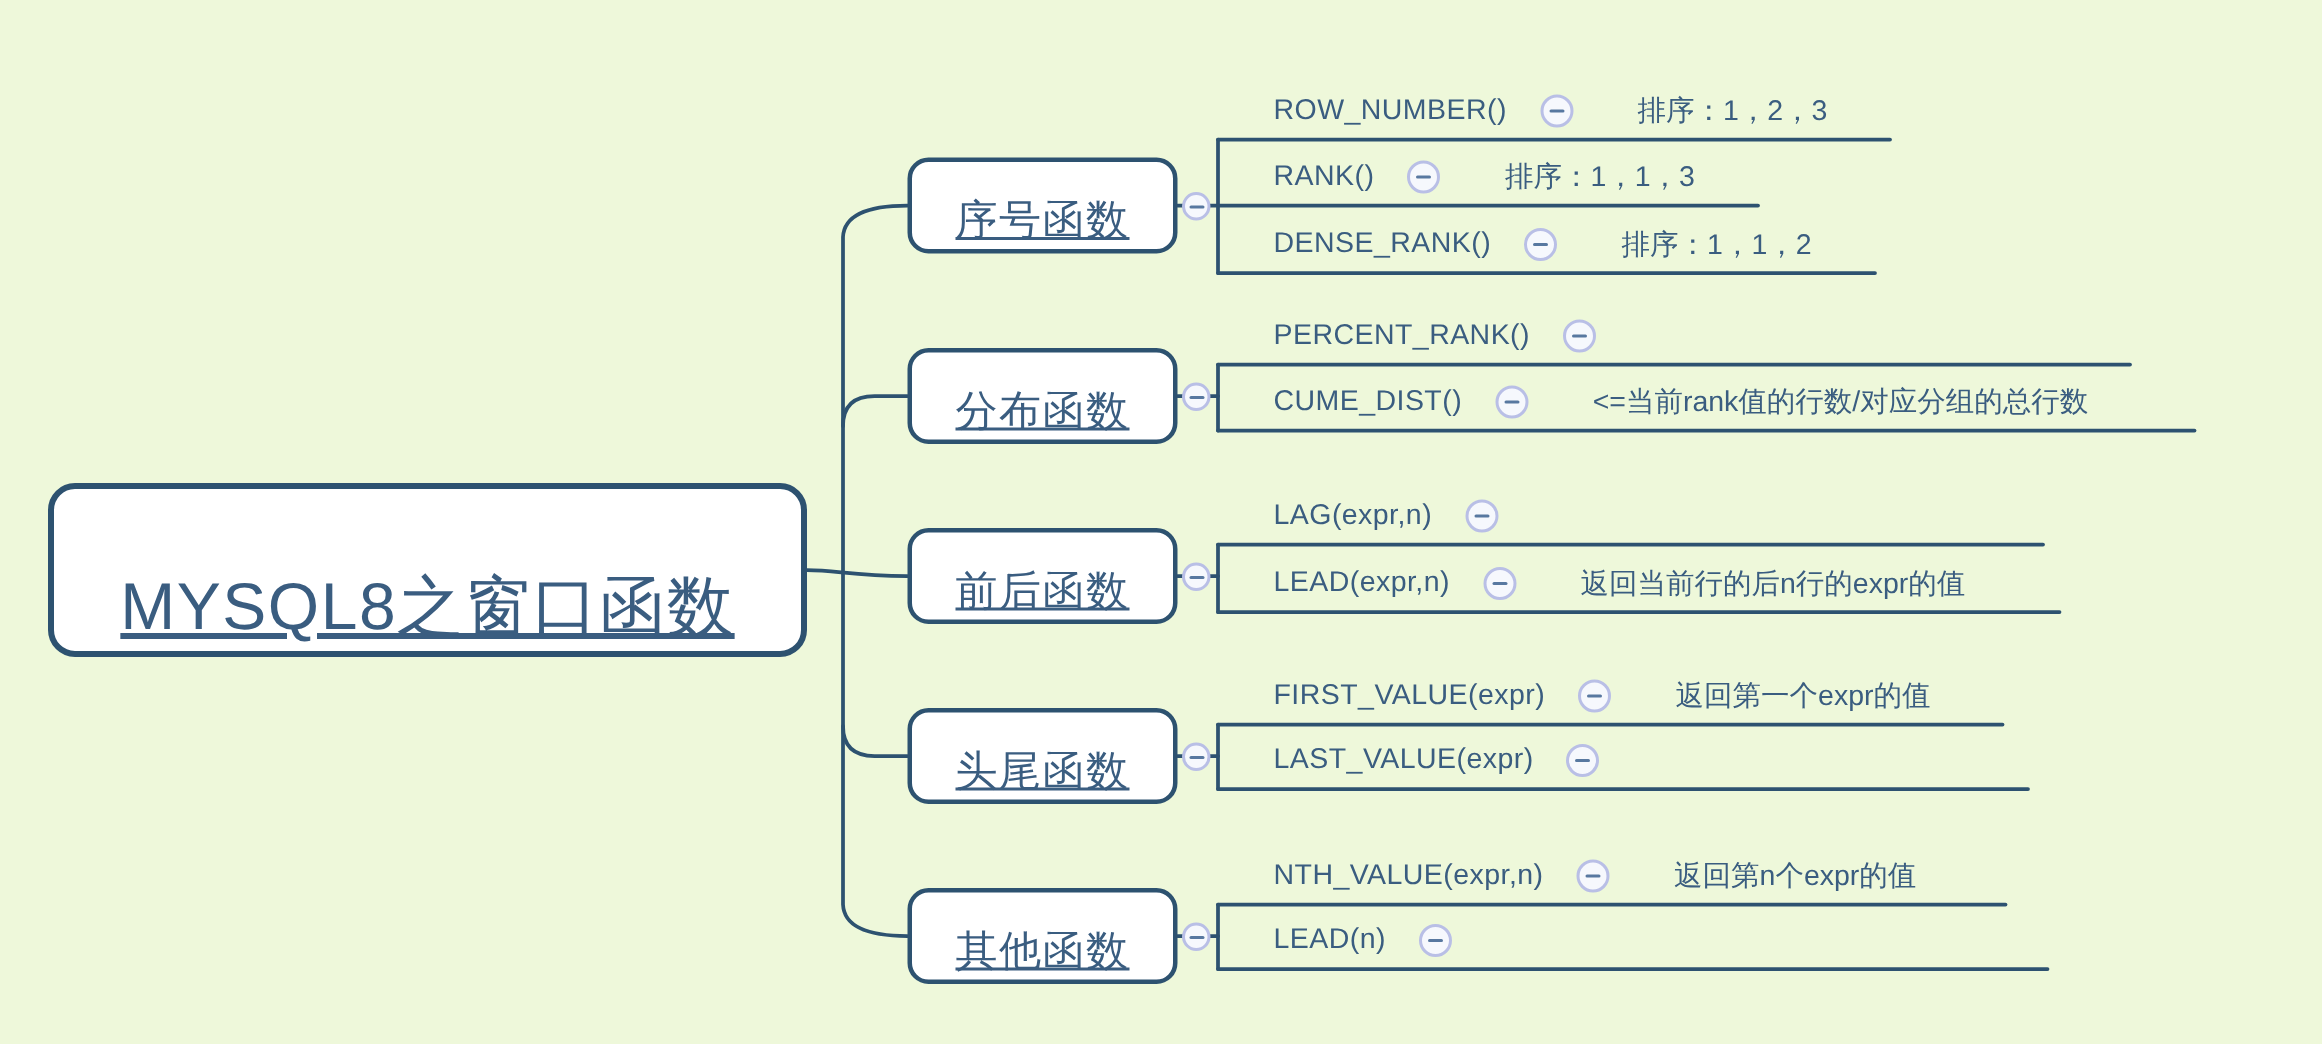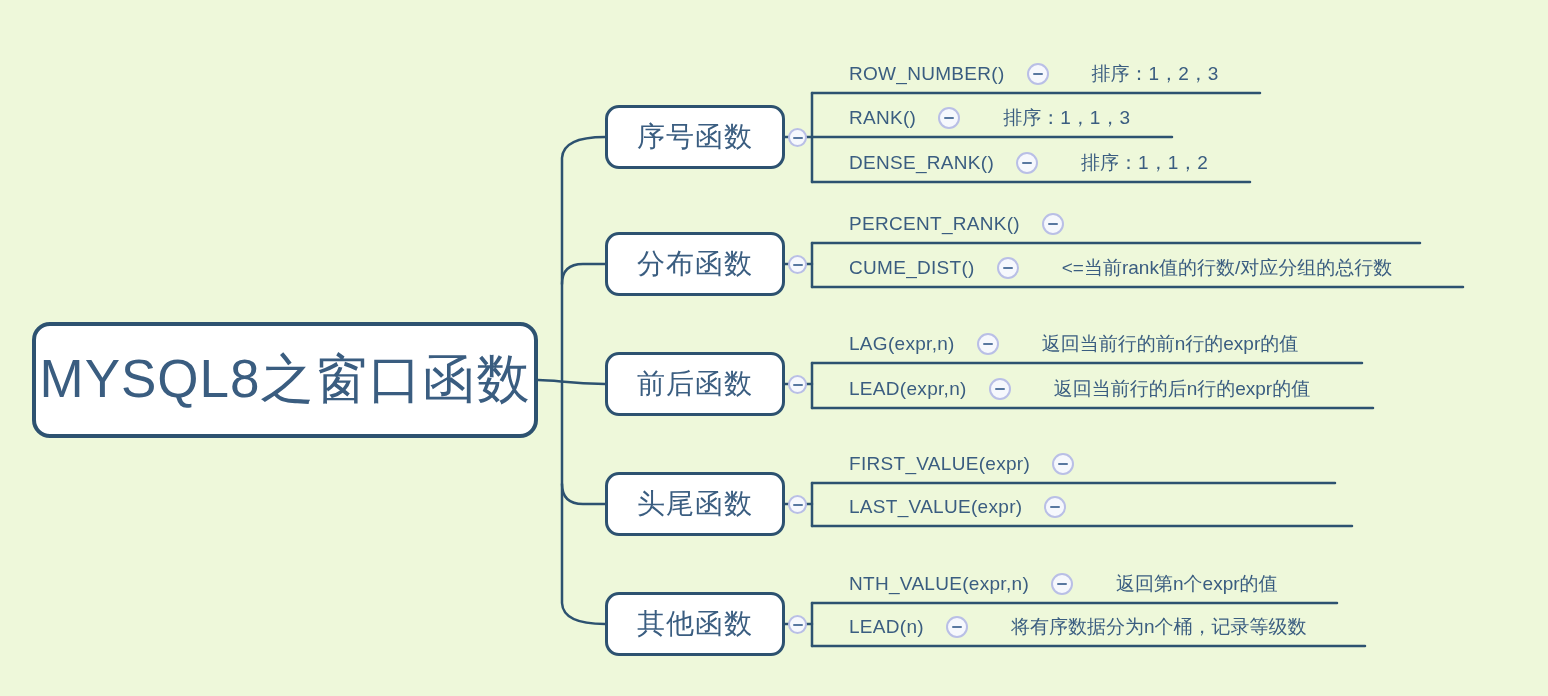--- a/index.html
+++ b/index.html
@@ -21,27 +21,28 @@
     font-family:"Liberation Sans","DejaVu Sans",sans-serif;
     color:var(--text);
   }
   svg.wires{position:absolute;left:0;top:0;width:1548px;height:696px;}
   svg.wires path{stroke:var(--line);stroke-width:2.5;fill:none;stroke-linecap:round;}
 
   .node{
     position:absolute;
     background:var(--node-fill);
     border:3.5px solid var(--line);
-    display:flex;align-items:center;justify-content:center;
+    display:flex;align-items:flex-end;justify-content:center;
     color:var(--text);
+    text-decoration:underline;
   }
   .root-node{
     left:32px;top:322px;width:506px;height:116px;
     border-width:4px;border-radius:18px;
-    font-size:53px;font-weight:500;letter-spacing:1px;
+    font-size:44px;font-weight:500;letter-spacing:1px;
   }
   .branch-node{
     left:605px;width:180px;height:64px;
     border-radius:14px;
     font-size:28px;font-weight:500;letter-spacing:1px;
   }
   .b1{top:105px}.b2{top:232px}.b3{top:352px}.b4{top:472px}.b5{top:592px}
 
   .cc{
     display:flex;align-items:center;justify-content:center;
@@ -174,49 +175,48 @@
       <span class="bar"></span>
     </span>
   <span class="ds">&lt;=当前rank值的行数/对应分组的总行数</span>
 </div>
 
 <div class="leaf l3a">
   <span class="fn">LAG(expr,n)</span>
   <span class="cc">
       <span class="bar"></span>
     </span>
-  <span class="ds">返回当前行的前n行的expr的值</span>
 </div>
 <div class="leaf l3b">
   <span class="fn">LEAD(expr,n)</span>
   <span class="cc">
       <span class="bar"></span>
     </span>
   <span class="ds">返回当前行的后n行的expr的值</span>
 </div>
 
 <div class="leaf l4a">
   <span class="fn">FIRST_VALUE(expr)</span>
   <span class="cc">
       <span class="bar"></span>
     </span>
+  <span class="ds">返回第一个expr的值</span>
 </div>
 <div class="leaf l4b">
   <span class="fn">LAST_VALUE(expr)</span>
   <span class="cc">
       <span class="bar"></span>
     </span>
 </div>
 
 <div class="leaf l5a">
   <span class="fn">NTH_VALUE(expr,n)</span>
   <span class="cc">
       <span class="bar"></span>
     </span>
   <span class="ds">返回第n个expr的值</span>
 </div>
 <div class="leaf l5b">
   <span class="fn">LEAD(n)</span>
   <span class="cc">
       <span class="bar"></span>
     </span>
-  <span class="ds">将有序数据分为n个桶，记录等级数</span>
 </div>
 
 </body></html>

